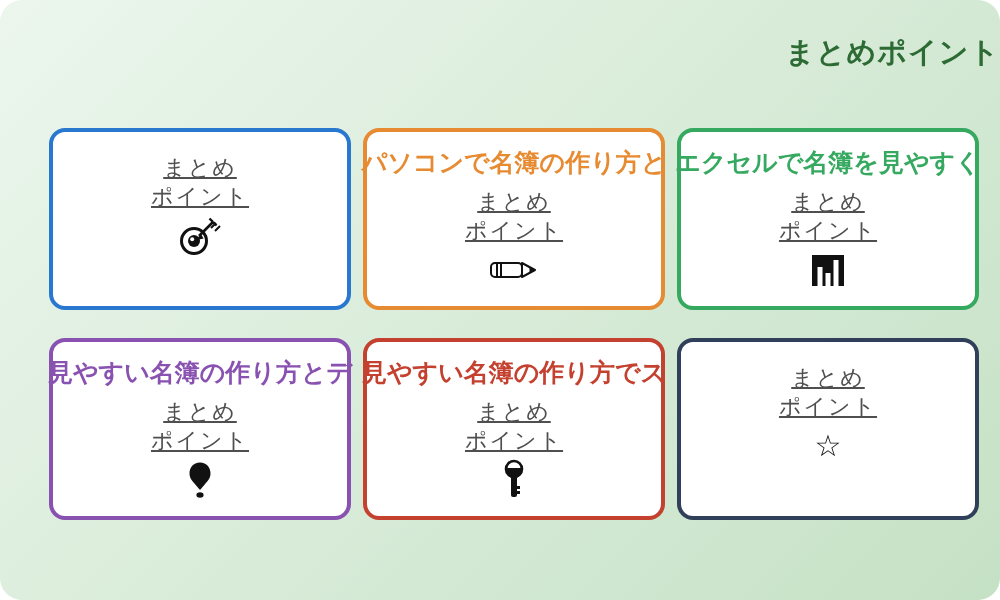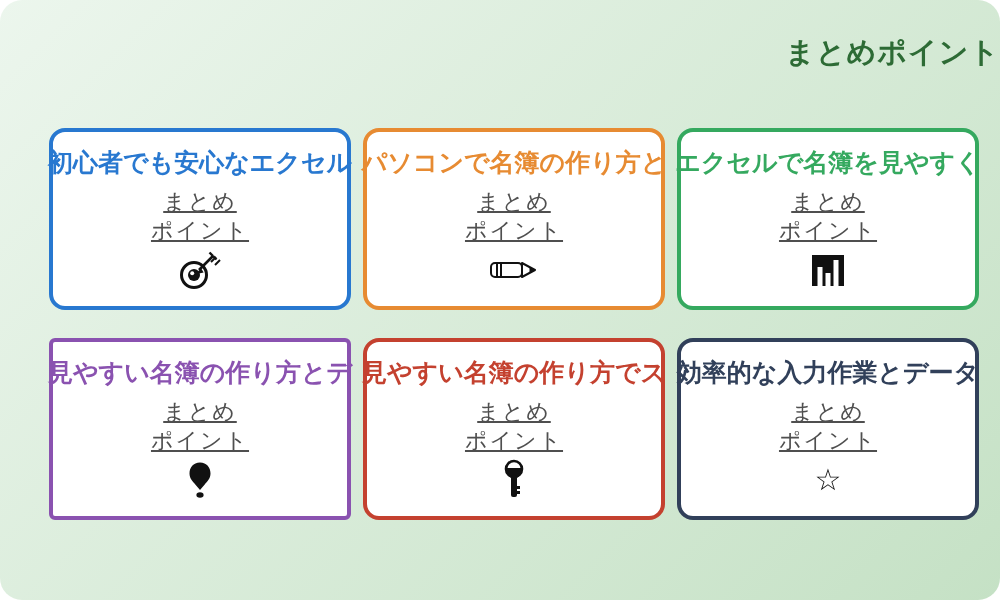--- a/index.html
+++ b/index.html
@@ -75,21 +75,20 @@
     color: #111;
   }
 </style>
 </head>
 <body>
 
 <div class="page" style="background: linear-gradient(135deg, rgb(236, 246, 237) 0%, rgb(197, 225, 197) 100%);">
   <h1 class="page-title" style="color: rgb(45, 107, 53);">まとめポイント</h1>
   <div class="cards">
   <div class="card" style="border-color: rgb(40, 120, 208);">
-    <div class="card-title" style="color: rgb(40, 120, 208);">初心者でも安心なエクセル</div>
     <div class="card-subtitle">
       <div class="sub-line">まとめ</div>
       <div class="sub-line">ポイント</div>
     </div>
     <div class="card-icon">
           <svg width="44" height="40" viewBox="0 0 44 40">
             <circle cx="16" cy="25" r="12.5" fill="#fff" stroke="#111" stroke-width="3"></circle>
             <circle cx="16" cy="25" r="6" fill="#111"></circle>
             <circle cx="14.2" cy="23.2" r="2" fill="#fff"></circle>
             <line x1="35" y1="6" x2="21" y2="20" stroke="#111" stroke-width="2.6"></line>
@@ -128,21 +127,21 @@
     <div class="card-icon">
           <svg width="40" height="40" viewBox="0 0 40 40">
             <rect x="4" y="5" width="32" height="31" fill="#111"></rect>
             <rect x="9.5" y="17" width="5" height="19" fill="#fff"></rect>
             <rect x="17.5" y="23" width="5" height="13" fill="#fff"></rect>
             <rect x="25.5" y="10" width="5" height="26" fill="#fff"></rect>
           </svg>
         </div>
   </div>
 
-  <div class="card" style="border-color: rgb(138, 82, 176); border-radius: 6px;">
+  <div class="card" style="border-color: rgb(138, 82, 176);">
     <div class="card-title" style="color: rgb(138, 82, 176);">見やすい名簿の作り方とデ</div>
     <div class="card-subtitle">
       <div class="sub-line">まとめ</div>
       <div class="sub-line">ポイント</div>
     </div>
     <div class="card-icon">
           <svg width="40" height="40" viewBox="0 0 40 40">
             <path d="M20 2.5 C13.2 2.5 9.5 7.5 9.5 13.5 C9.5 18.5 12.8 21.5 15.3 24.5 L20 30 L24.7 24.5 C27.2 21.5 30.5 18.5 30.5 13.5 C30.5 7.5 26.8 2.5 20 2.5 Z" fill="#111"></path>
             <ellipse cx="20" cy="35" rx="3.6" ry="2.8" fill="#111"></ellipse>
           </svg>
@@ -160,21 +159,20 @@
             <circle cx="20" cy="10" r="8" fill="#fff" stroke="#111" stroke-width="2.6"></circle>
             <path d="M12.3 9 A8 8 0 1 0 27.7 9 Z" fill="#111"></path>
             <rect x="17" y="16" width="6" height="22" rx="2" fill="#111"></rect>
             <rect x="22" y="27" width="4" height="3" fill="#111"></rect>
             <rect x="22" y="32" width="4" height="3" fill="#111"></rect>
           </svg>
         </div>
   </div>
 
   <div class="card" style="border-color: rgb(49, 64, 90);">
-    <div class="card-title" style="color: rgb(49, 64, 90);">効率的な入力作業とデータ</div>
     <div class="card-subtitle">
       <div class="sub-line">まとめ</div>
       <div class="sub-line">ポイント</div>
     </div>
     <div class="card-icon">
           <span class="glyph-icon">☆</span>
         </div>
   </div>
 </div>
 </div>

